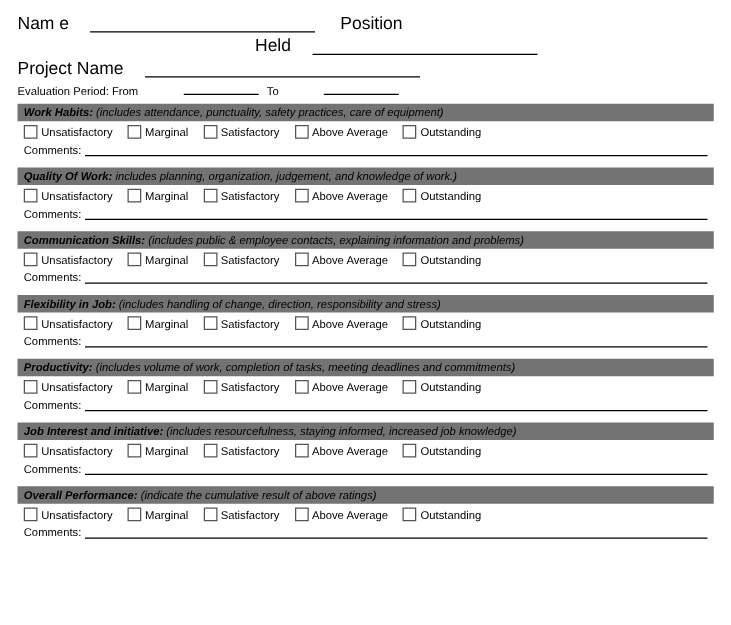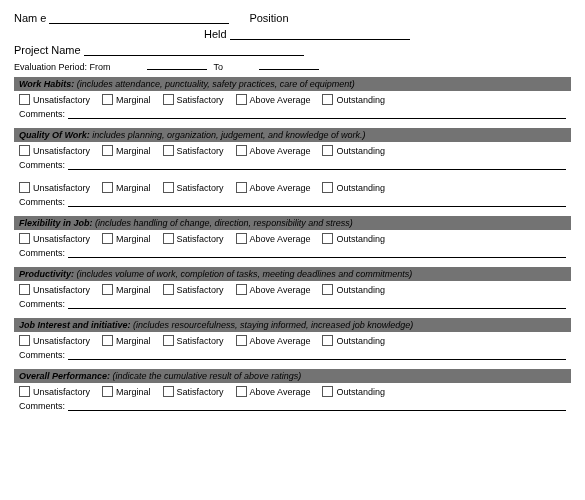--- a/index.html
+++ b/index.html
@@ -19,23 +19,23 @@
       display: flex;
       align-items: flex-end;
       margin-bottom: 2px;
     }
     .header-field {
       display: flex;
       align-items: flex-end;
       margin-right: 20px;
     }
     .header-label {
-      font-size: 11px;
+      font-size: 14px;
       white-space: nowrap;
-      margin-right: 3px;
+      margin-right: 17px;
     }
     .header-line {
       border-bottom: 1px solid #000;
       min-width: 120px;
       height: 14px;
       display: inline-block;
     }
     .header-line-long { min-width: 180px; }
     .header-line-short { min-width: 80px; }
     .eval-period {
@@ -190,20 +190,21 @@
         </div>
       </div>
       <div class="comments-row">
         <div class="comments-line">
           <span class="comments-text">Comments:</span>
           <span class="comments-underline"></span>
         </div>
       </div>
     </div>
     <div class="section">
+      <div class="section-header"><strong>Communication Skills:</strong> (includes public &amp; employee contacts, explaining information and problems)</div>
       <div class="rating-row">
         <div class="rating-item">
           <span class="checkbox"></span>
           <span class="rating-label">Unsatisfactory</span>
         </div>
         <div class="rating-item">
           <span class="checkbox"></span>
           <span class="rating-label">Marginal</span>
         </div>
         <div class="rating-item">

